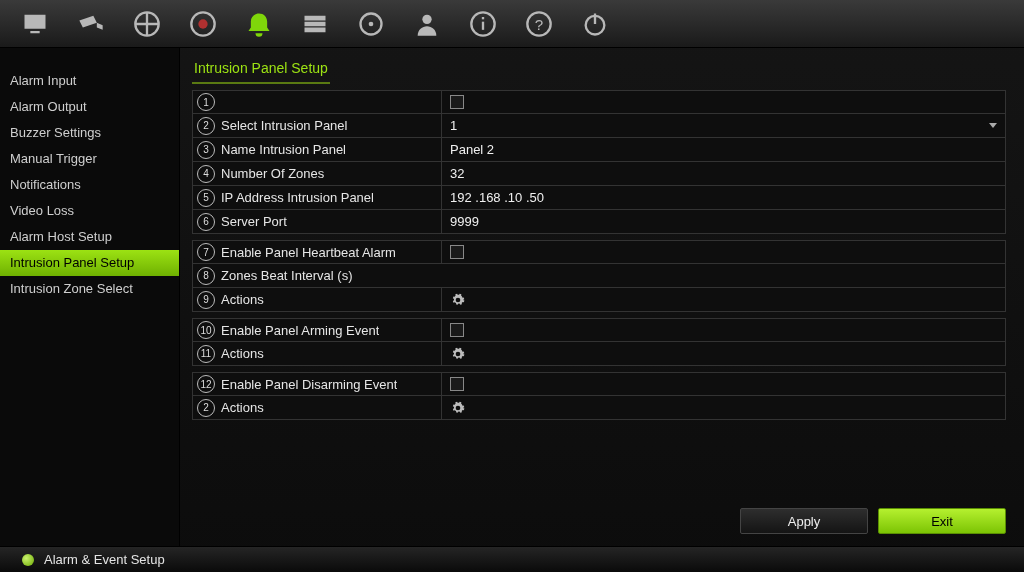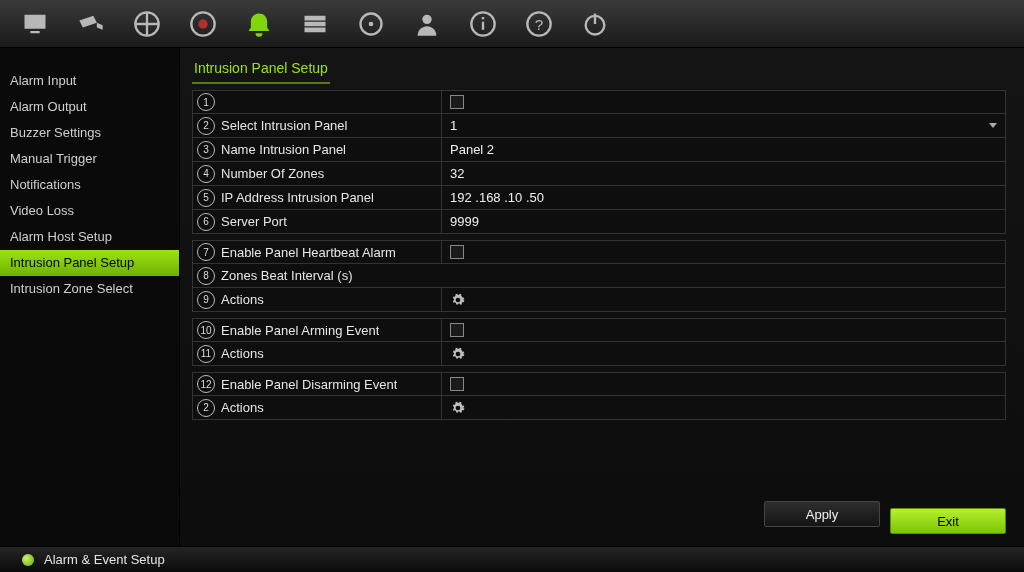--- a/index.html
+++ b/index.html
@@ -30,23 +30,23 @@
 .row .val{ flex:1; border-left:1px solid #333; height:100%; display:flex; align-items:center; padding:0 8px; color:#f0f0f0;}
 .row .val.select{ position:relative;}
 .row .val.select:after{ content:""; position:absolute; right:8px; top:9px; width:0; height:0; border-left:4px solid transparent; border-right:4px solid transparent; border-top:5px solid #aaa;}
 
 input.chk{ appearance:none; width:14px; height:14px; border:1px solid #888; background:#1a1a1a; cursor:pointer;}
 .gear{ width:16px; height:16px; display:flex; align-items:center; justify-content:center; cursor:pointer;}
 .gear svg{ width:14px; height:14px; fill:#bbb;}
 
 
 .btnbar{ position:absolute; bottom:12px; right:18px; display:flex; gap:10px;}
-.btn{ width:116px; height:26px; display:flex; align-items:center; justify-content:center; border-radius:2px; cursor:pointer; font-size:13px;}
+.btn{ width:128px; height:26px; display:flex; align-items:center; justify-content:center; border-radius:2px; cursor:pointer; font-size:13px;}
 .btn.dark{ background:linear-gradient(#2e2e2e,#141414); border:1px solid #444; color:#eee;}
-.btn.green{ background:linear-gradient(#b5f02f,#7cc404); border:1px solid #5a8f02; color:#000;margin-top:7px;}
+.btn.green{ background:linear-gradient(#b5f02f,#7cc404); border:1px solid #5a8f02; color:#000;}
 
 
 .footer{ height:26px; background:linear-gradient(#252525,#0a0a0a); display:flex; align-items:center; padding:0 22px; border-top:1px solid #000;}
 .footer .dot{ width:12px; height:12px; border-radius:50%; background:radial-gradient(circle at 35% 35%,#caf26d,#6aa802); margin-right:10px;}
 .footer .ftxt{ color:#e4e4e4; font-size:13px;}
 </style>
 </head>
 <body>
 <div class="root">
 

